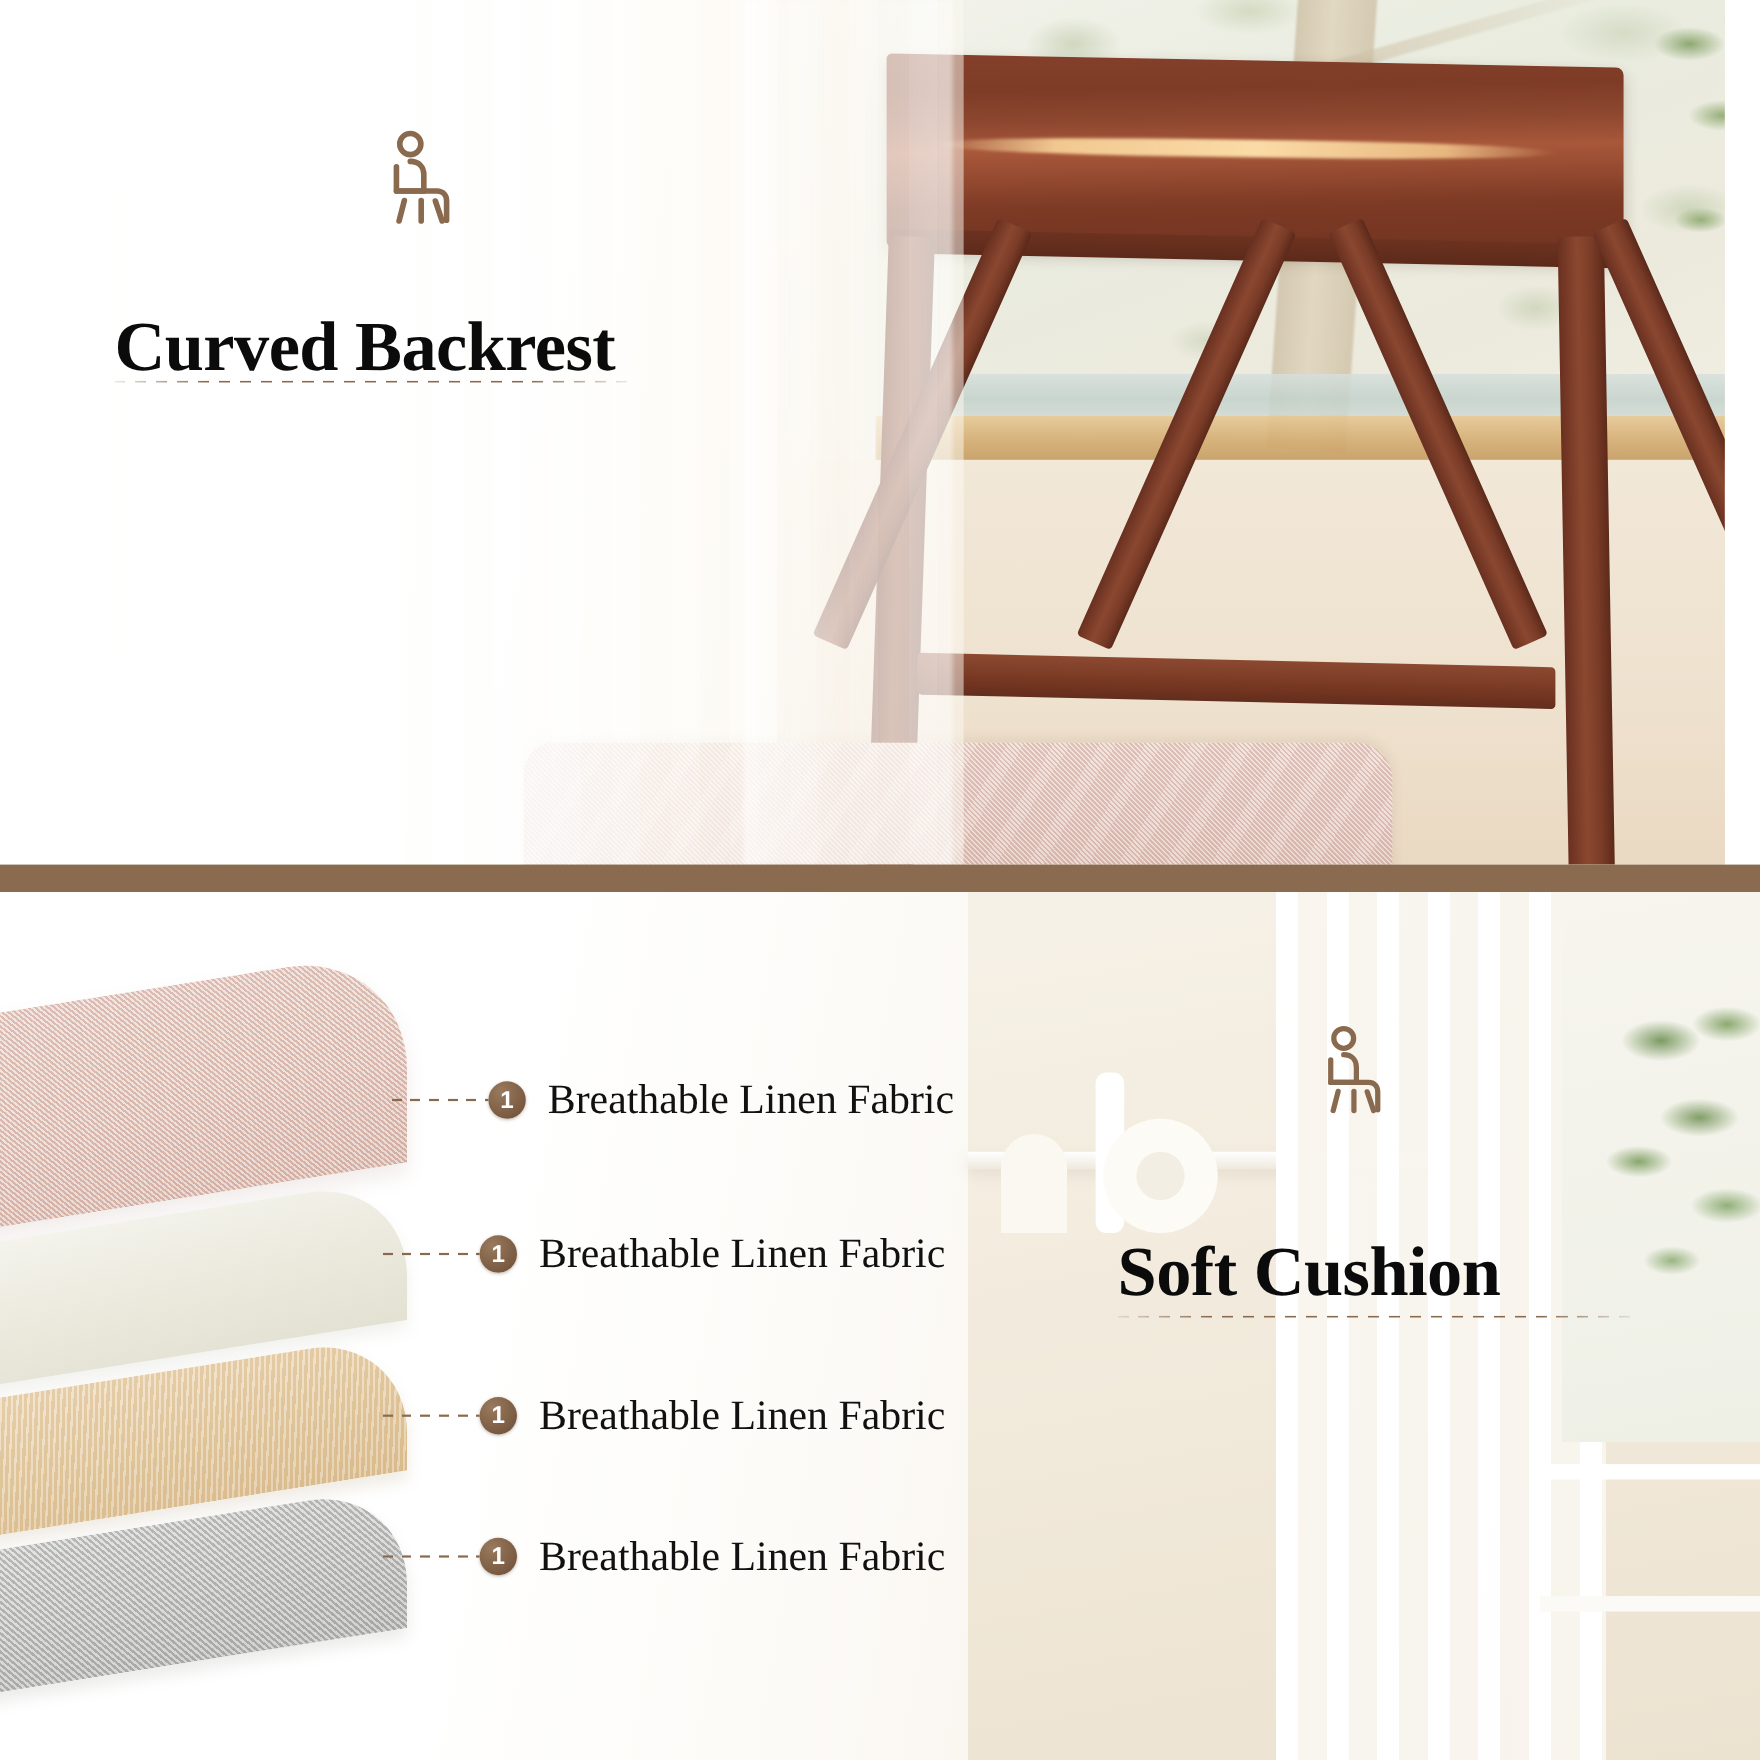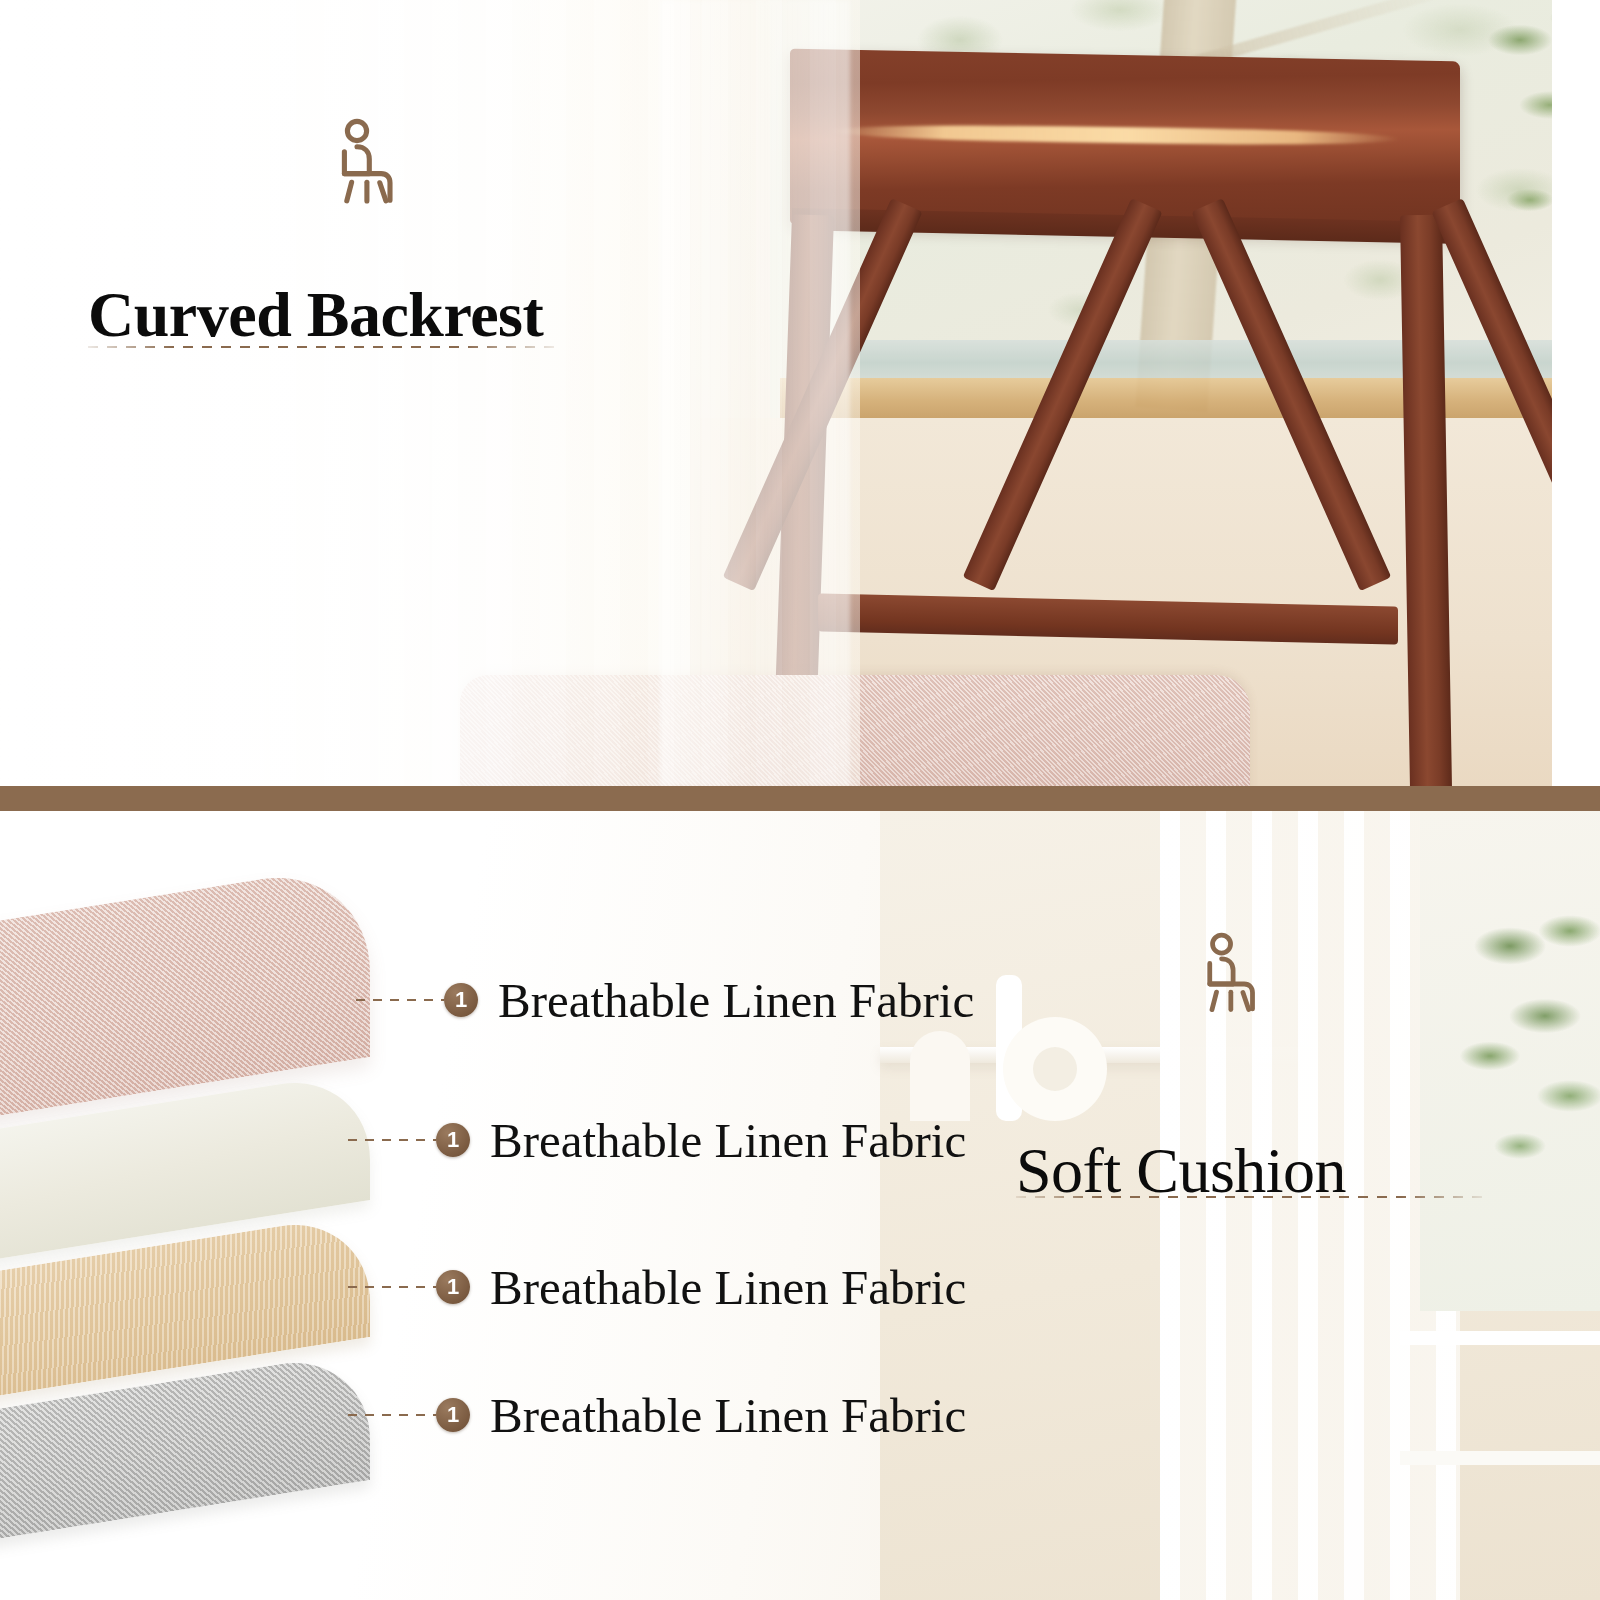--- a/index.html
+++ b/index.html
@@ -4,21 +4,21 @@
 <style>
   html,body{margin:0;padding:0;}
   body{
     width:1600px;height:1600px;overflow:hidden;
     font-family:"Liberation Serif",serif;
     background:#ffffff;
   }
   #page{position:relative;width:1600px;height:1600px;overflow:hidden;}
 
   
-  .panel-top{position:absolute;left:0;top:0;width:1552px;height:786px;overflow:hidden;
+  .panel-top{position:absolute;left:16px;top:0;width:1552px;height:786px;overflow:hidden;
     background:linear-gradient(100deg,#ffffff 0%,#fdfcfa 30%,#f8f4ec 58%,#f3ece0 80%,#efe6d8 100%);}
 
   
   .t-wall{position:absolute;left:690px;top:0;width:910px;height:786px;
     background:linear-gradient(175deg,#f6f1e7 0%,#f3ecdf 42%,#efe4d2 70%,#ece0cc 100%);}
   .t-windowglass{position:absolute;left:770px;top:0;width:830px;height:420px;
     background:linear-gradient(160deg,#f2f2ea 0%,#e9ecdf 35%,#eceadd 70%,#f2efe4 100%);}
   .t-greenery{position:absolute;left:820px;top:-20px;width:760px;height:430px;opacity:.62;
     background:
       radial-gradient(60px 34px at 140px 60px, #bcc9a8 0%, rgba(188,201,168,0) 72%),
@@ -166,25 +166,25 @@
 
   
   .callout{position:absolute;display:flex;align-items:center;height:48px;}
   .leader{width:88px;height:2px;flex:0 0 auto;
     background:repeating-linear-gradient(90deg,#8a6a4e 0px,#8a6a4e 9px,rgba(0,0,0,0) 9px,rgba(0,0,0,0) 17px);}
   .badge{flex:0 0 auto;width:34px;height:34px;border-radius:50%;
     background:radial-gradient(circle at 34% 28%,#9a7a5e,#7a5a40 70%,#6c4e36);
     color:#fff;font-size:22px;font-weight:700;display:flex;align-items:center;
     justify-content:center;font-family:"Liberation Sans",sans-serif;line-height:1;
     box-shadow:0 1px 3px rgba(70,50,32,.35);}
-  .co-text{margin-left:20px;font-size:49px;color:#111;white-space:nowrap;}
+  .co-text{margin-left:20px;font-size:38px;color:#111;white-space:nowrap;}
 
   
   .b-icon{position:absolute;left:1185px;top:115px;width:90px;height:98px;}
-  .b-title{position:absolute;left:1016px;top:280px;font-weight:400;font-size:64px;
+  .b-title{position:absolute;left:1016px;top:265px;font-weight:700;font-size:64px;
     letter-spacing:-.5px;color:#0b0b0b;white-space:nowrap;}
   .b-dash{position:absolute;left:1016px;top:385px;width:470px;height:2px;
     background:repeating-linear-gradient(90deg,#8a6a4e 0px,#8a6a4e 10px,rgba(0,0,0,0) 10px,rgba(0,0,0,0) 19px);
     -webkit-mask-image:linear-gradient(90deg,rgba(0,0,0,.15),#000 18%,#000 82%,rgba(0,0,0,.1));
     mask-image:linear-gradient(90deg,rgba(0,0,0,.15),#000 18%,#000 82%,rgba(0,0,0,.1));}
   .b-sub{position:absolute;left:1016px;top:455px;width:500px;font-size:38px;line-height:1.35;
     color:#151515;}
   .nb-vases{position:absolute;left:900px;top:150px;width:270px;height:160px;}
 </style>
 </head>

